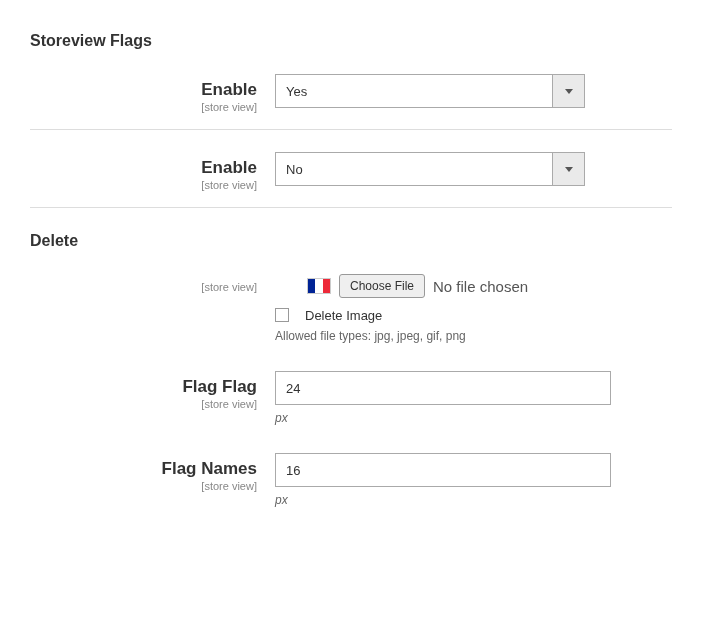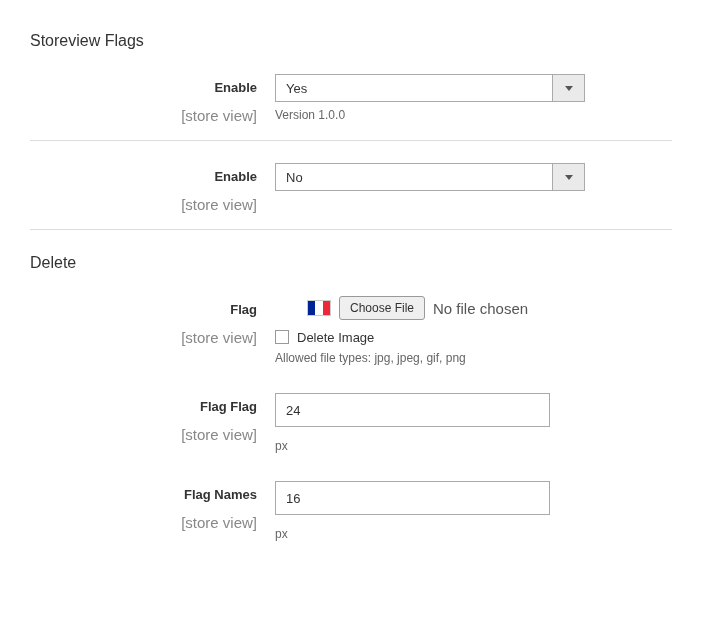--- a/index.html
+++ b/index.html
@@ -13,62 +13,62 @@
       color: #333;
       background: #fff;
       padding: 20px 30px;
       width: 702px;
     }
     .section {
       margin-bottom: 10px;
     }
     .section-title {
       font-size: 16px;
-      font-weight: 400;
+      font-weight: 700;
       color: #333;
       padding: 12px 0 14px 0;
     }
     .section-divider {
       border: none;
       border-top: 1px solid #ddd;
       margin: 8px 0 12px 0;
     }
     .field-row {
       display: flex;
       align-items: flex-start;
       padding: 10px 0 6px 0;
     }
     .field-label-col {
       width: 245px;
       text-align: right;
       padding-right: 18px;
       padding-top: 6px;
     }
     .field-label {
-      font-size: 13px;
+      font-size: 17px;
       font-weight: 600;
       color: #333;
       display: block;
       text-align: right;
     }
     .field-scope {
-      font-size: 15px;
+      font-size: 11px;
       color: #888;
       display: block;
-      margin-top: 12px;
+      margin-top: 1px;
     }
     .field-value-col {
       flex: 1;
     }
     .select-wrap {
       display: flex;
       align-items: center;
       width: 310px;
       border: 1px solid #aaa;
-      height: 28px;
+      height: 34px;
       background: #fff;
       cursor: pointer;
     }
     .select-text {
       flex: 1;
       padding: 0 10px;
       font-size: 13px;
       color: #333;
     }
     .select-arrow {
@@ -115,47 +115,48 @@
       cursor: pointer;
       font-family: inherit;
     }
     .file-status {
       font-size: 15px;
       color: #555;
     }
     .checkbox-row {
       display: flex;
       align-items: flex-start;
-      gap: 8px;
+      gap: 16px;
       margin-top: 10px;
     }
     .checkbox {
       width: 14px;
       height: 14px;
       border: 1px solid #999;
       background: #fff;
       cursor: pointer;
     }
     .checkbox-label {
       font-size: 13px;
       color: #333;
     }
     .text-input {
-      width: 275px;
+      width: 336px;
       height: 34px;
       border: 1px solid #aaa;
       padding: 0 10px;
       font-size: 13px;
       color: #333;
       font-family: inherit;
     }
     .unit-note {
       font-size: 12px;
       color: #666;
-      margin-top: 12px;
+      margin-top: 6px;
+      font-style: italic;
     }
   </style>
 </head>
 <body>
 
 <div class="section">
   <div class="section-title">Storeview Flags</div>
 
   <div class="field-row">
     <div class="field-label-col">
@@ -164,21 +165,20 @@
     </div>
     <div class="field-value-col">
       <div class="select-wrap">
         <span class="select-text">Yes</span>
         <span class="select-arrow">
           <svg viewBox="0 0 8 5">
               <path d="M0 0 L4 5 L8 0 Z" fill="#555"></path>
             </svg>
         </span>
       </div>
-      <div class="field-note">Version 1.0.0</div>
     </div>
   </div>
 </div>
 
 <hr class="section-divider">
 
 <div class="section">
 
   <div class="field-row">
     <div class="field-label-col">
@@ -198,21 +198,20 @@
   </div>
 </div>
 
 <hr class="section-divider">
 
 <div class="section">
   <div class="section-title">Delete</div>
 
   <div class="field-row">
     <div class="field-label-col">
-      <span class="field-label">Flag</span>
       <span class="field-scope">[store view]</span>
     </div>
     <div class="field-value-col">
       <div class="flag-row">
         <span class="flag-img">
           <span class="flag-stripe" style="background: rgb(0, 35, 149);"></span>
           <span class="flag-stripe" style="background: rgb(255, 255, 255);"></span>
           <span class="flag-stripe" style="background: rgb(237, 41, 57);"></span>
         </span>
         <button class="file-btn">Choose File</button>

